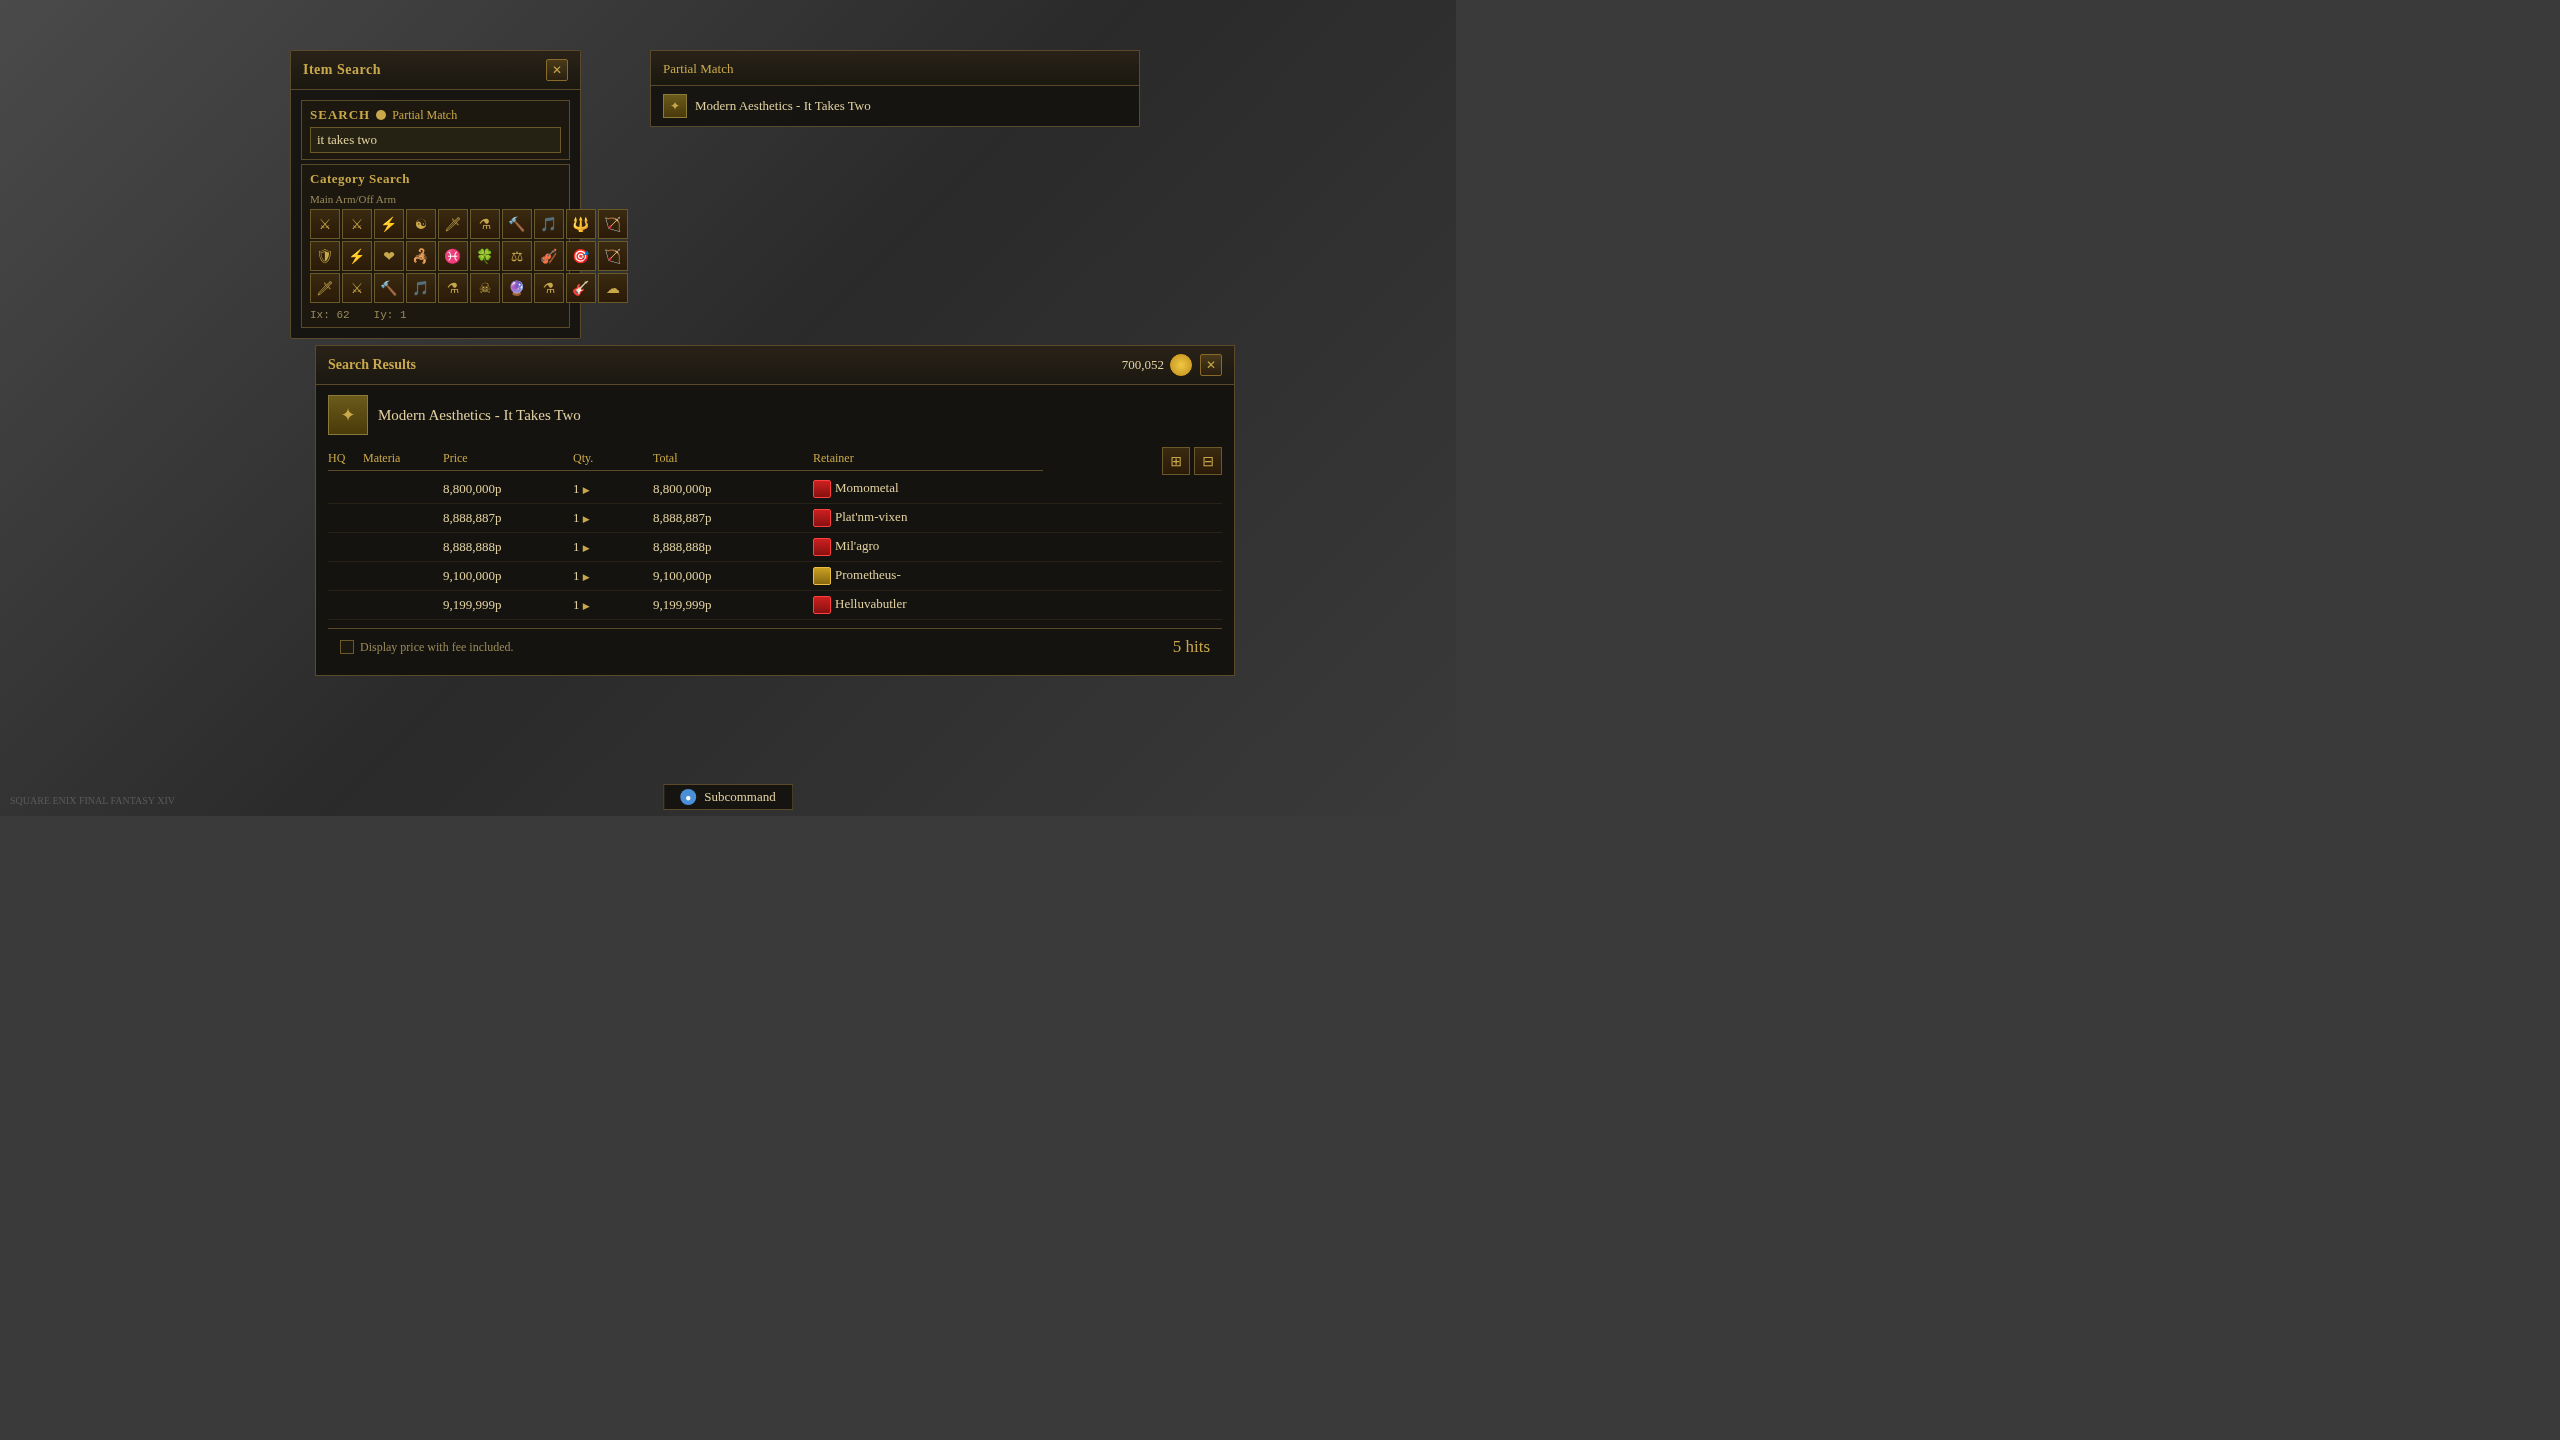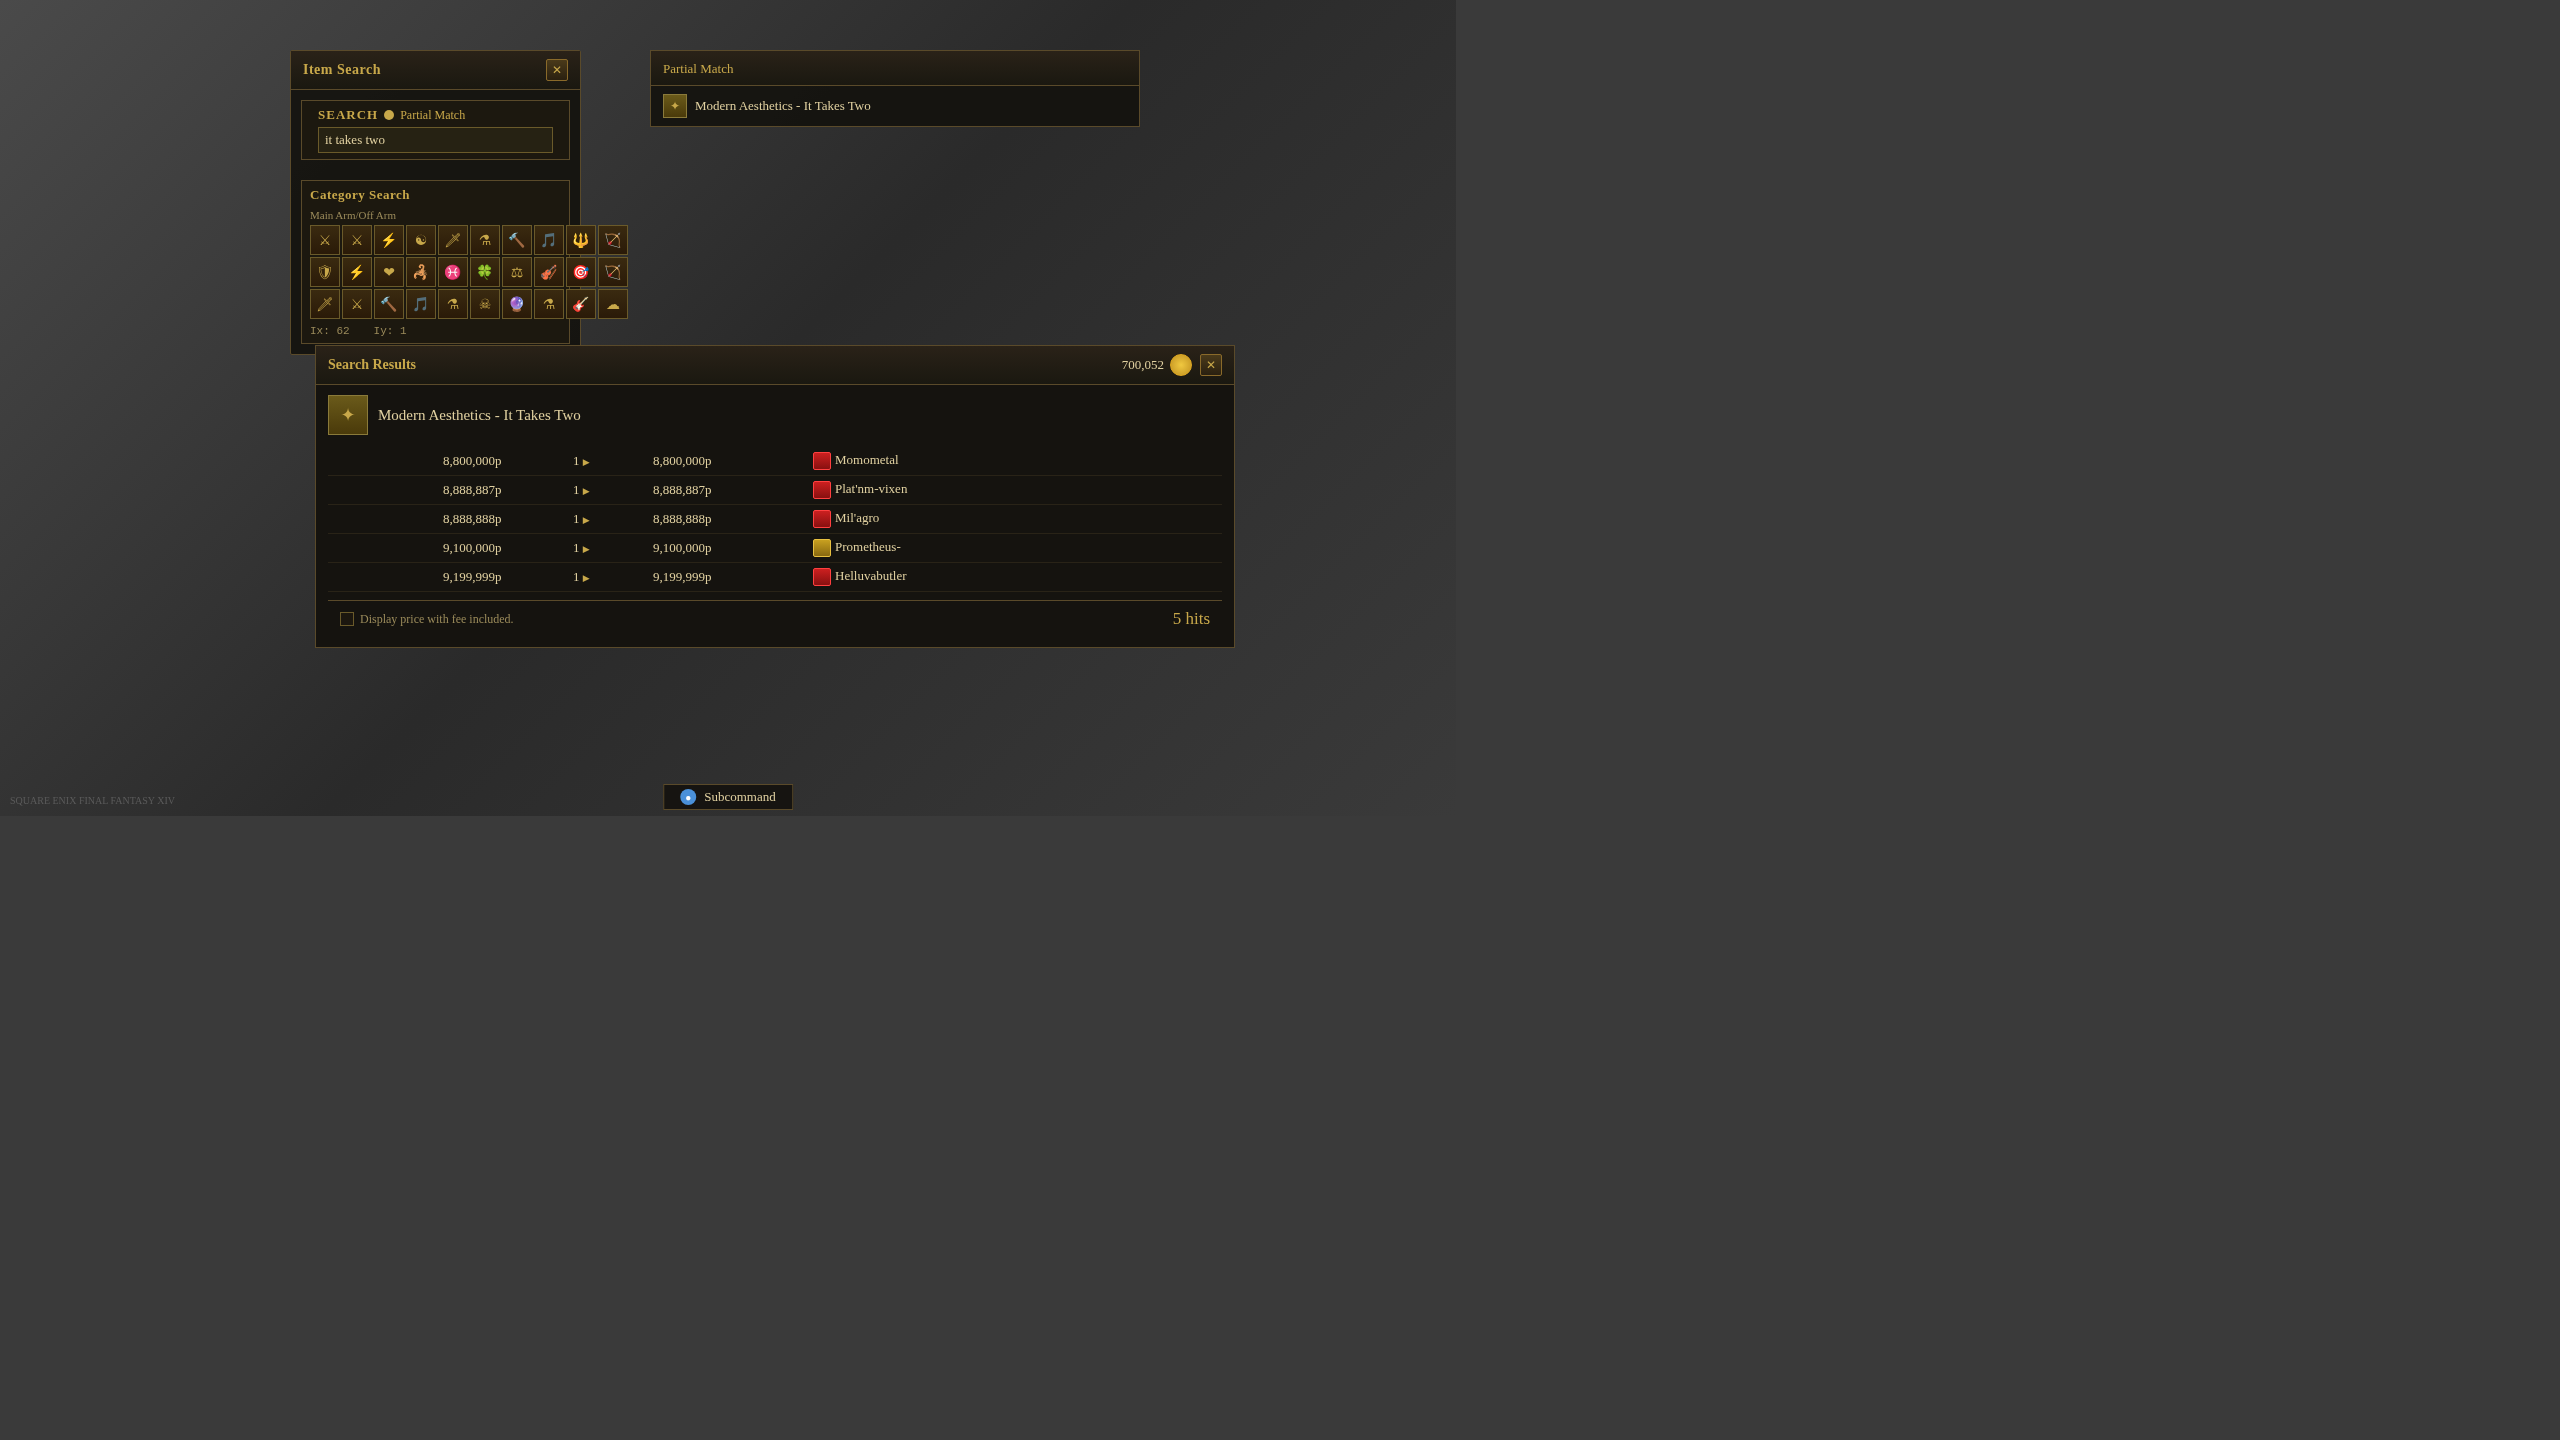--- a/index.html
+++ b/index.html
@@ -61,22 +61,22 @@
     }
 
     .panel-body {
       padding: 10px;
     }
 
     
     .search-section {
       background: rgba(30, 25, 15, 0.8);
       border: 1px solid #5a4a2a;
-      padding: 6px 16px;
-      margin-bottom: 20px;
+      padding: 6px 8px;
+      margin-bottom: 4px;
     }
 
     .search-header {
       display: flex;
       align-items: center;
       gap: 6px;
       margin-bottom: 4px;
     }
 
     .search-label {
@@ -496,20 +496,40 @@
   </div>
   <div class="results-body">
 
     <div class="item-header-row">
       <div class="item-icon-large">
         <span>✦</span>
       </div>
       <span class="item-name-large">Modern Aesthetics - It Takes Two</span>
     </div>
 
+    <div style="display:flex;align-items:center;justify-content:space-between;">
+      <div class="table-header">
+        <span>HQ</span>
+        <span>Materia</span>
+        <span>Price</span>
+        <span>Qty.</span>
+        <span>Total</span>
+        <span>Retainer</span>
+        <span></span>
+        <span></span>
+      </div>
+      <div class="toolbar-icons">
+        <div class="toolbar-icon">
+          <span>⊞</span>
+        </div>
+        <div class="toolbar-icon">
+          <span>⊟</span>
+        </div>
+      </div>
+    </div>
 
     <div id="table-body">
         <div class="table-row">
       <span></span>
       <span></span>
       <span>8,800,000p</span>
       <span>1 <span style="color:#c8a84a;font-size:9px;">▶</span></span>
       <span>8,800,000p</span>
       <span><span class="retainer-icon retainer-icon-red"></span>Momometal</span>
     </div>

